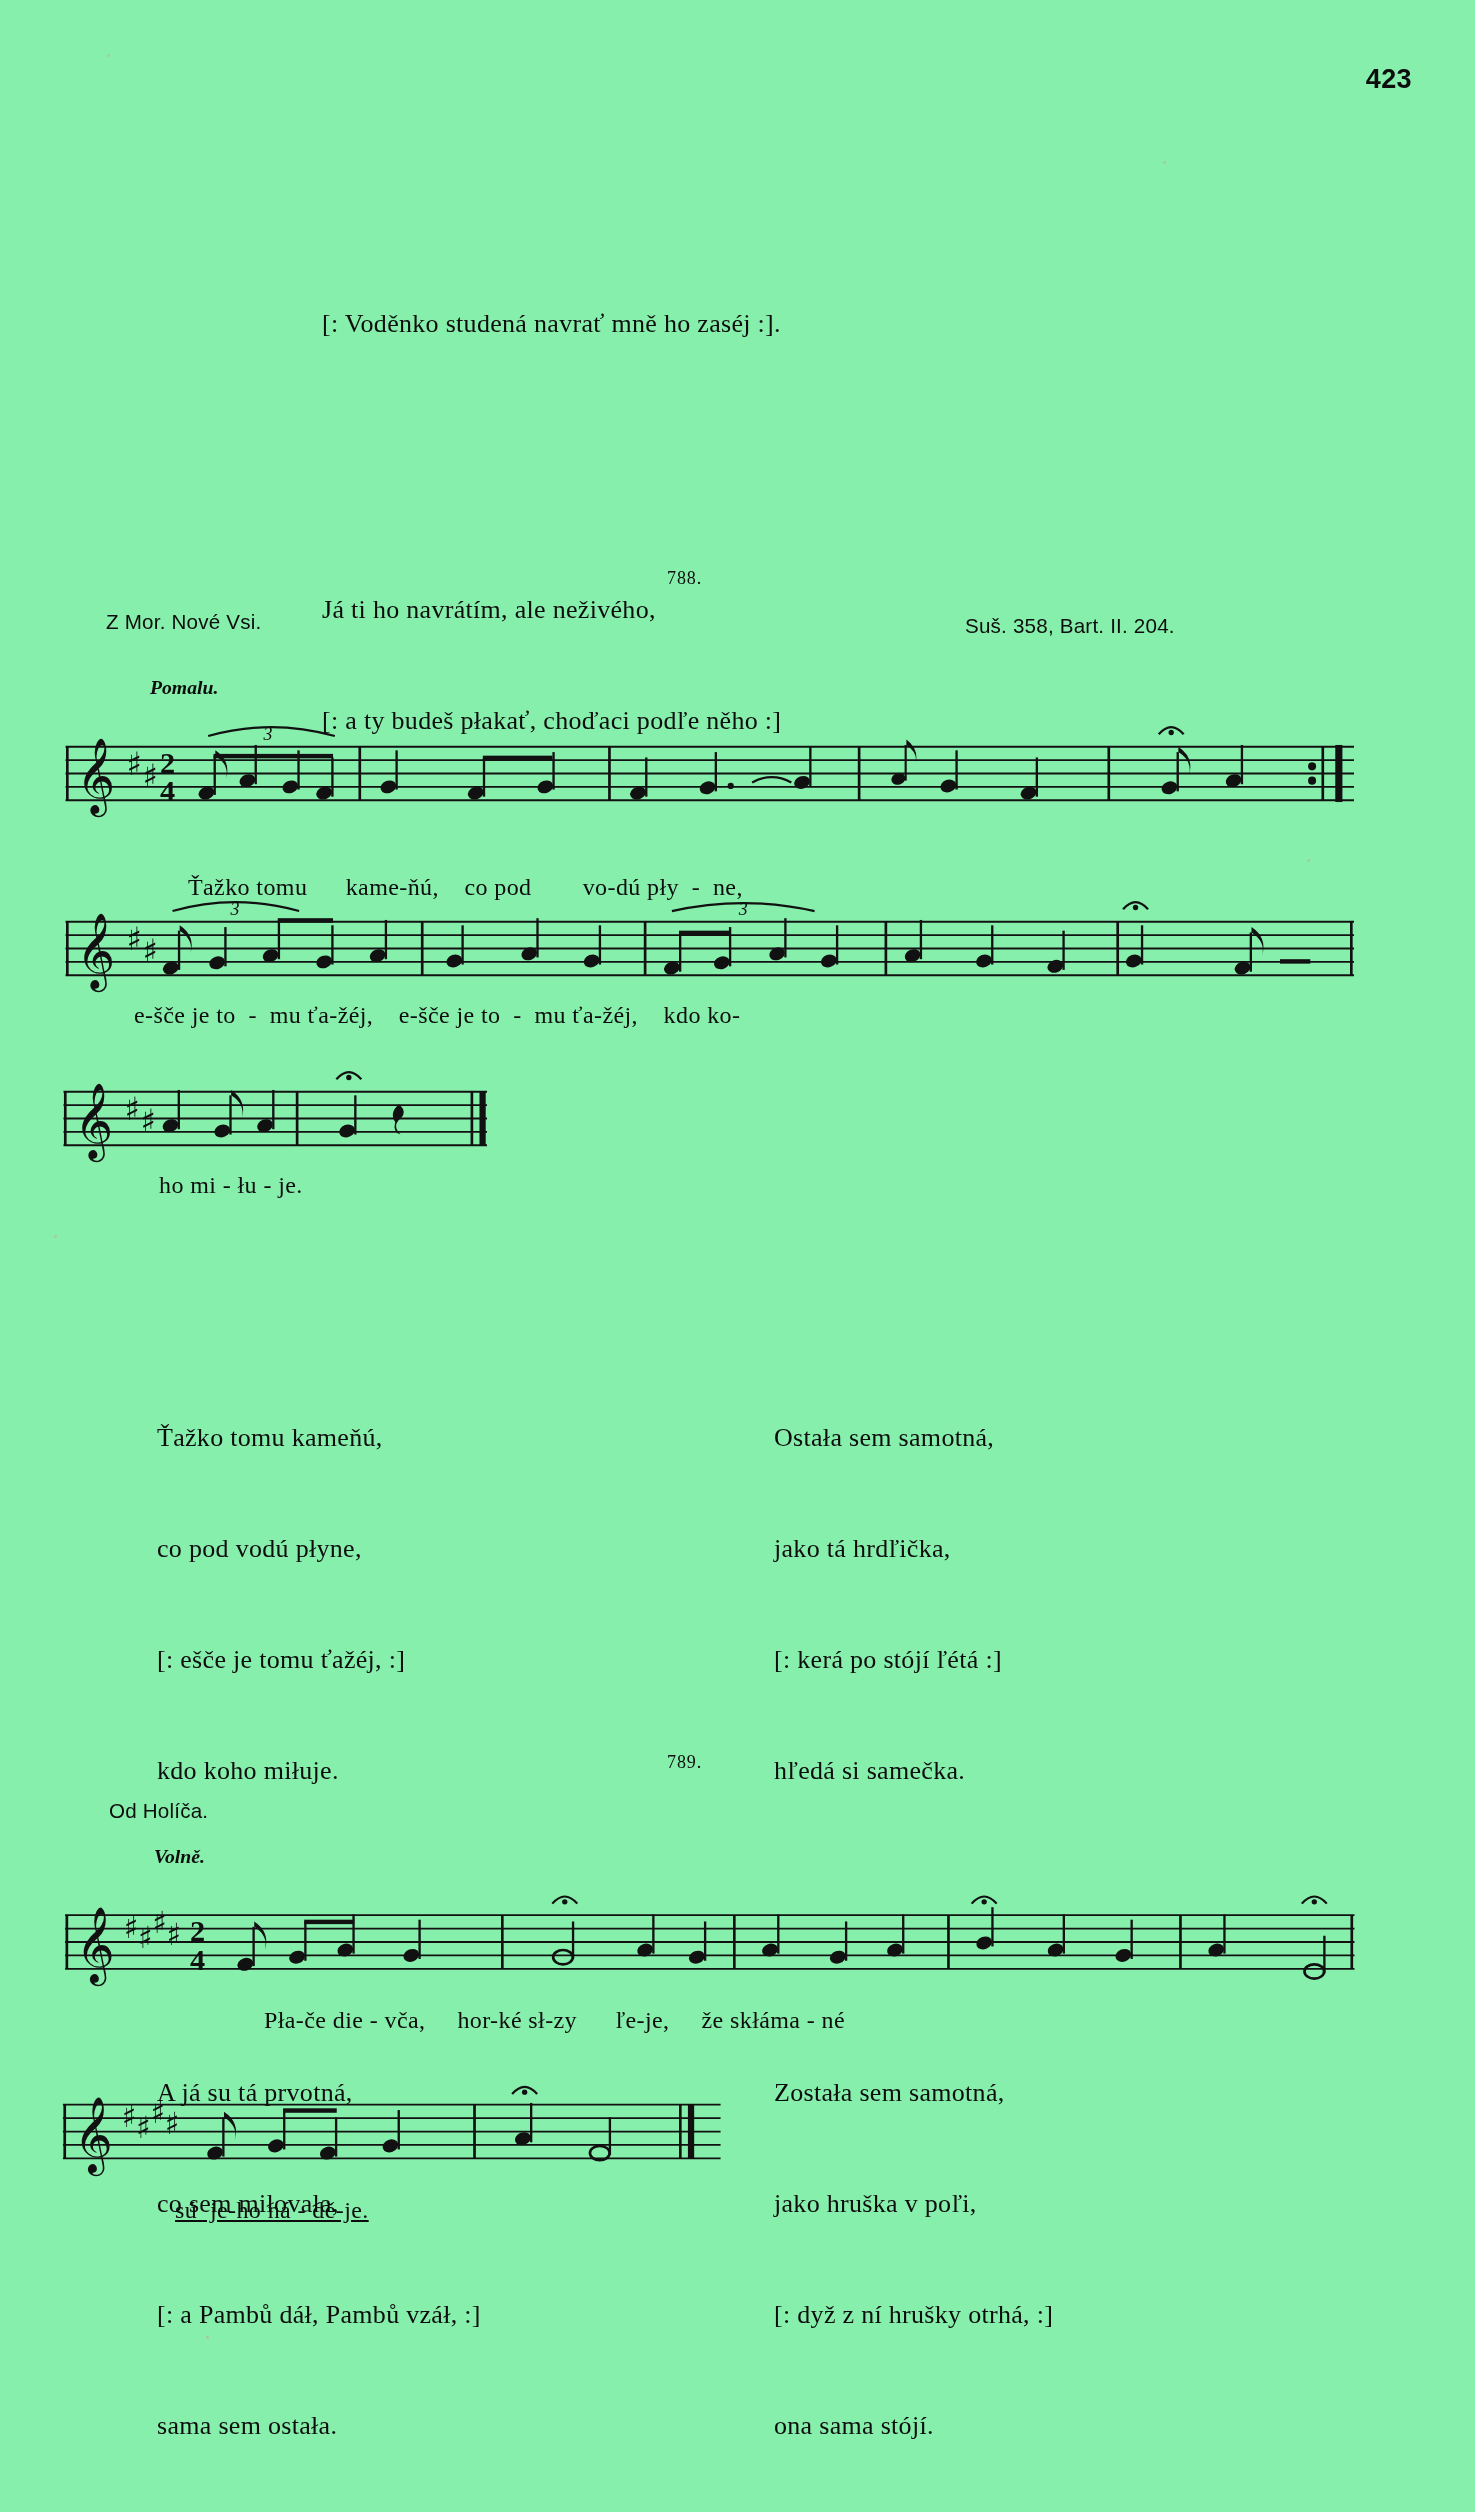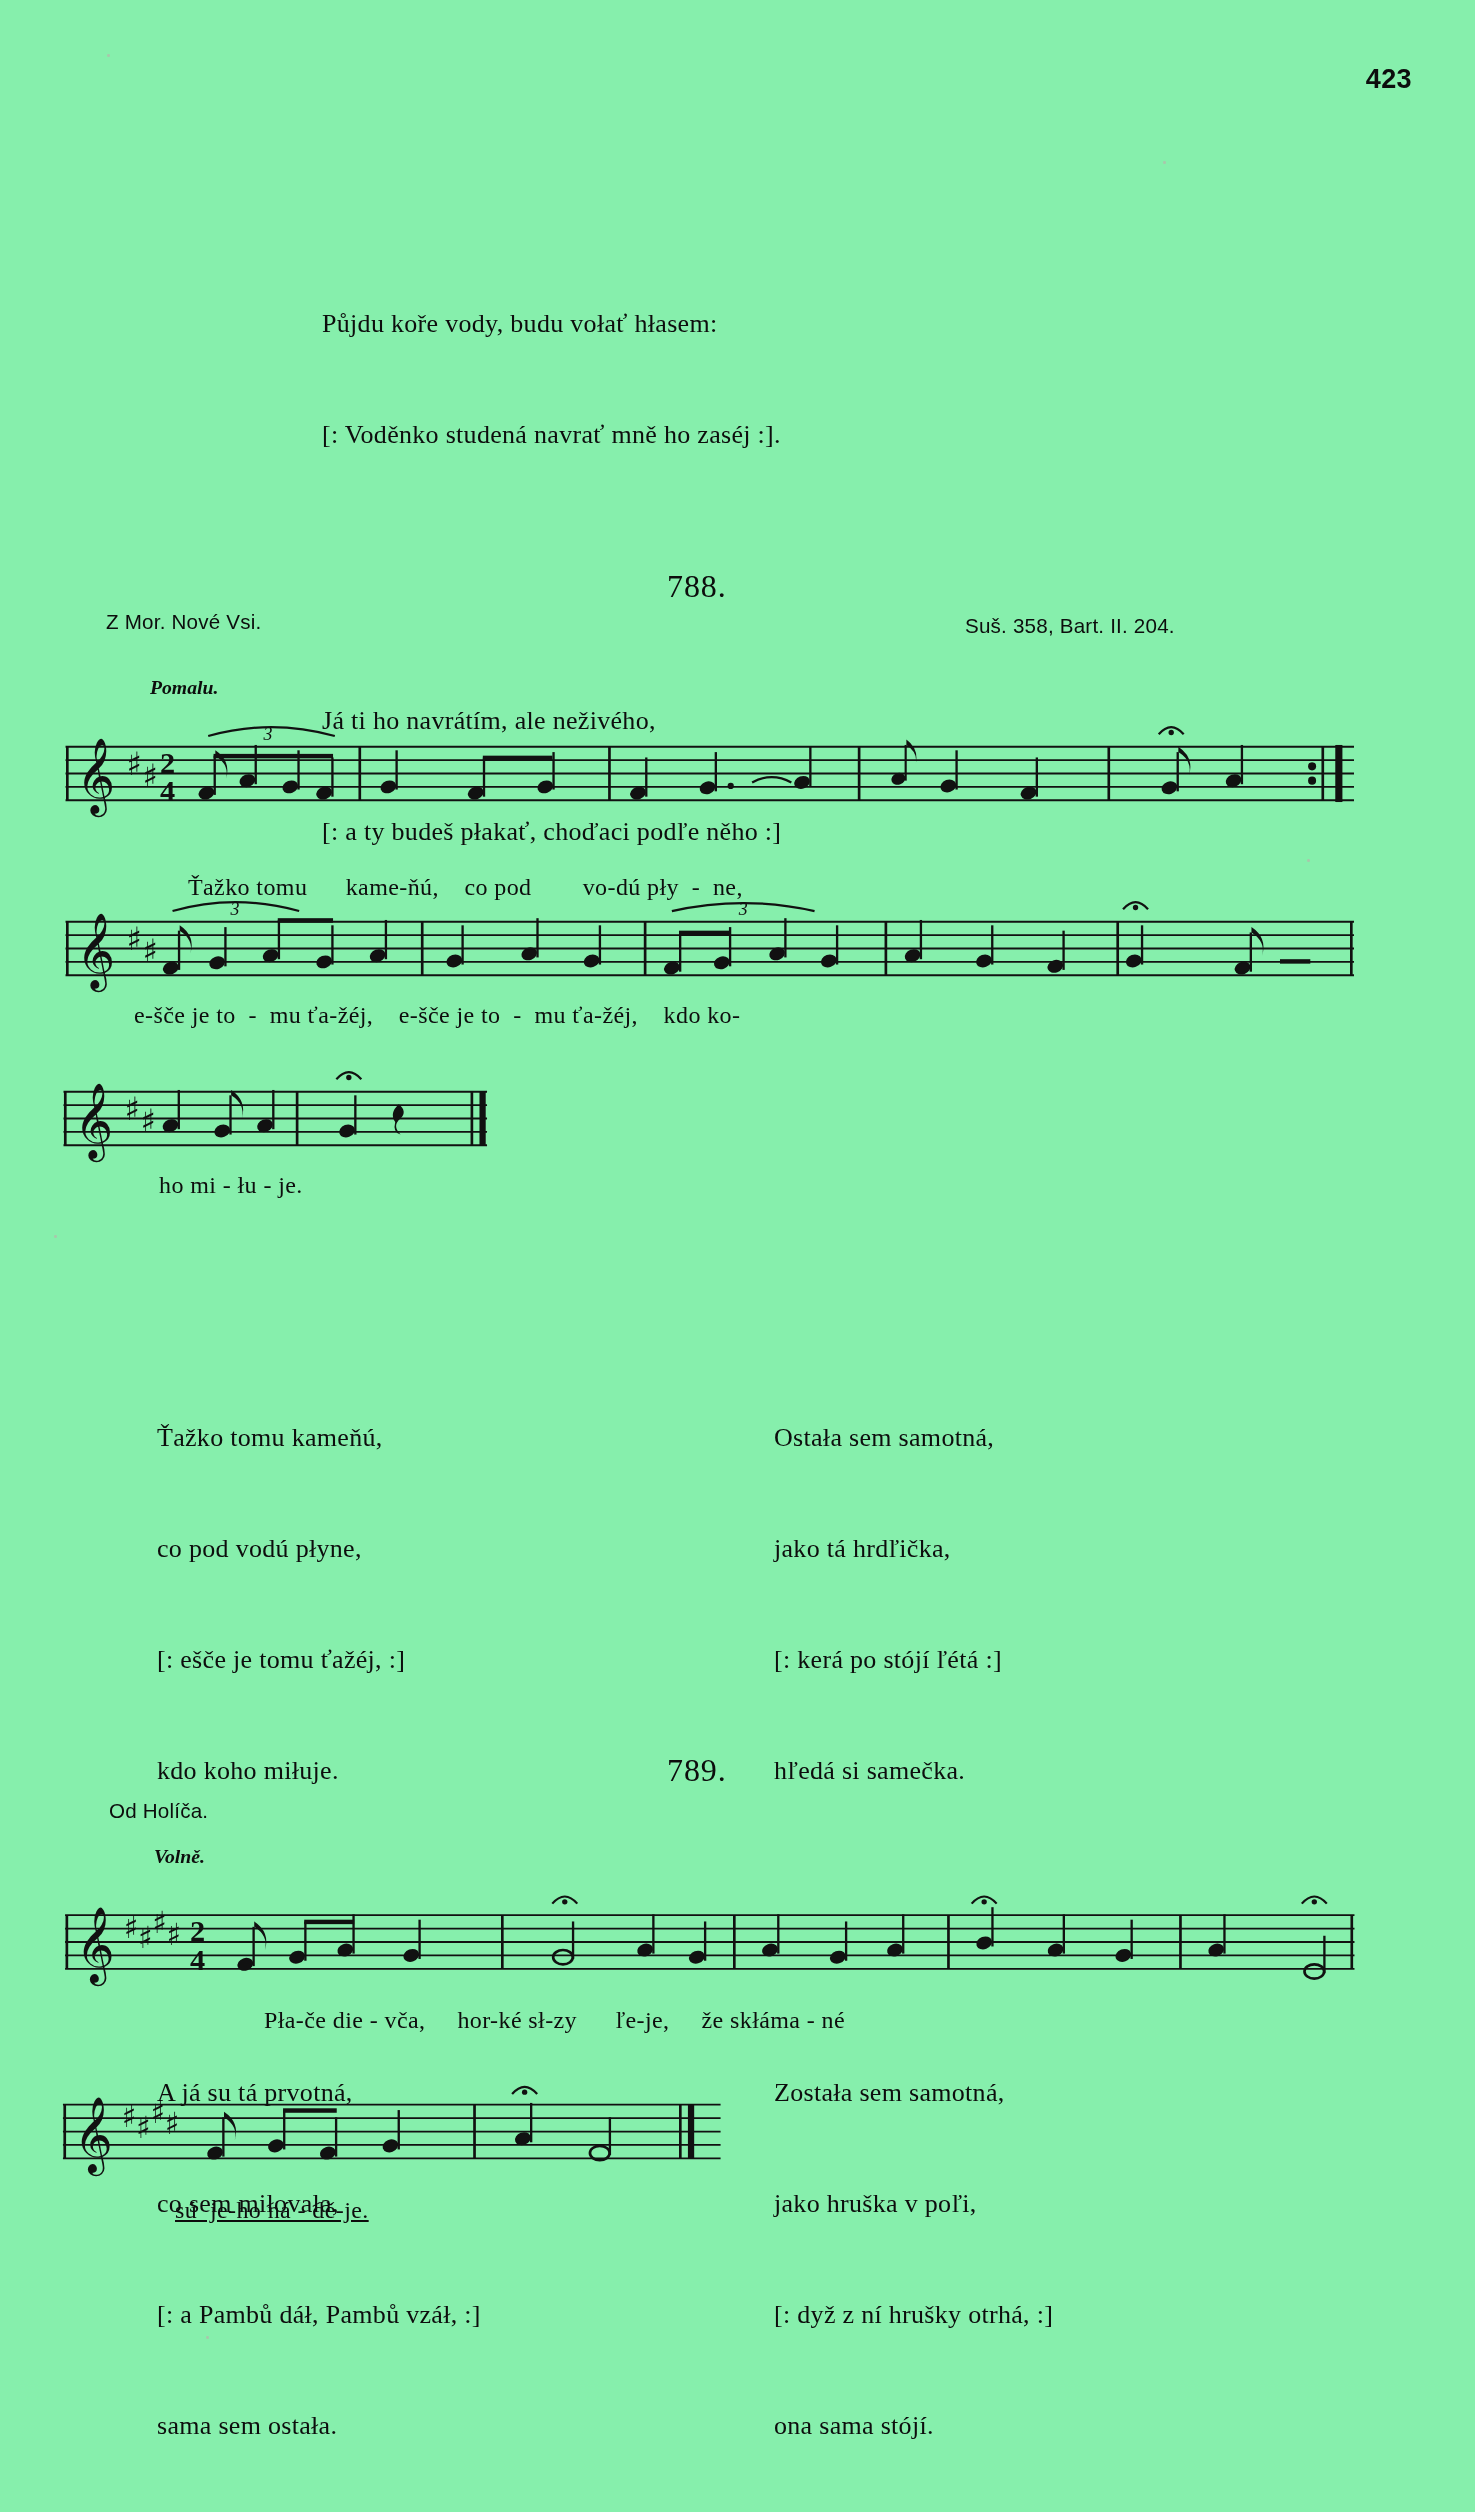--- a/index.html
+++ b/index.html
@@ -40,21 +40,21 @@
     letter-spacing: 0.3px;
   }
   .stanza { margin-bottom: 27px; }
   .stanza:last-child { margin-bottom: 0; }
   .line { white-space: pre; }
 
   
   .song-number {
     position: absolute;
     font-family: "Liberation Serif", serif;
-    font-size: 32px;
+    font-size: 18px;
     letter-spacing: 0.9px;
   }
   .src-left, .src-right {
     position: absolute;
     font-family: "Liberation Sans", sans-serif;
     font-size: 20.6px;
     letter-spacing: 0.2px;
   }
   .tempo {
     position: absolute;
@@ -91,21 +91,20 @@
 </style>
 </head>
 <body>
 
 <div class="page">
 
   <div class="page-number">423</div>
 
   <div class="verse-block" style="left:322px; top:157px;">
     <div class="stanza">
-      <div class="line">Půjdu koře vody, budu vołať hłasem:</div>
       <div class="line">[: Voděnko studená navrať mně ho zaséj :].</div>
     </div>
     <div class="stanza">
       <div class="line">Já ti ho navrátím, ale neživého,</div>
       <div class="line">[: a ty budeš płakať, choďaci podľe něho :]</div>
     </div>
   </div>
 
   <div class="song-number" style="left:667px; top:568px;">788.</div>
   <div class="src-left" style="left:106px; top:610px;">Z Mor. Nové Vsi.</div>

